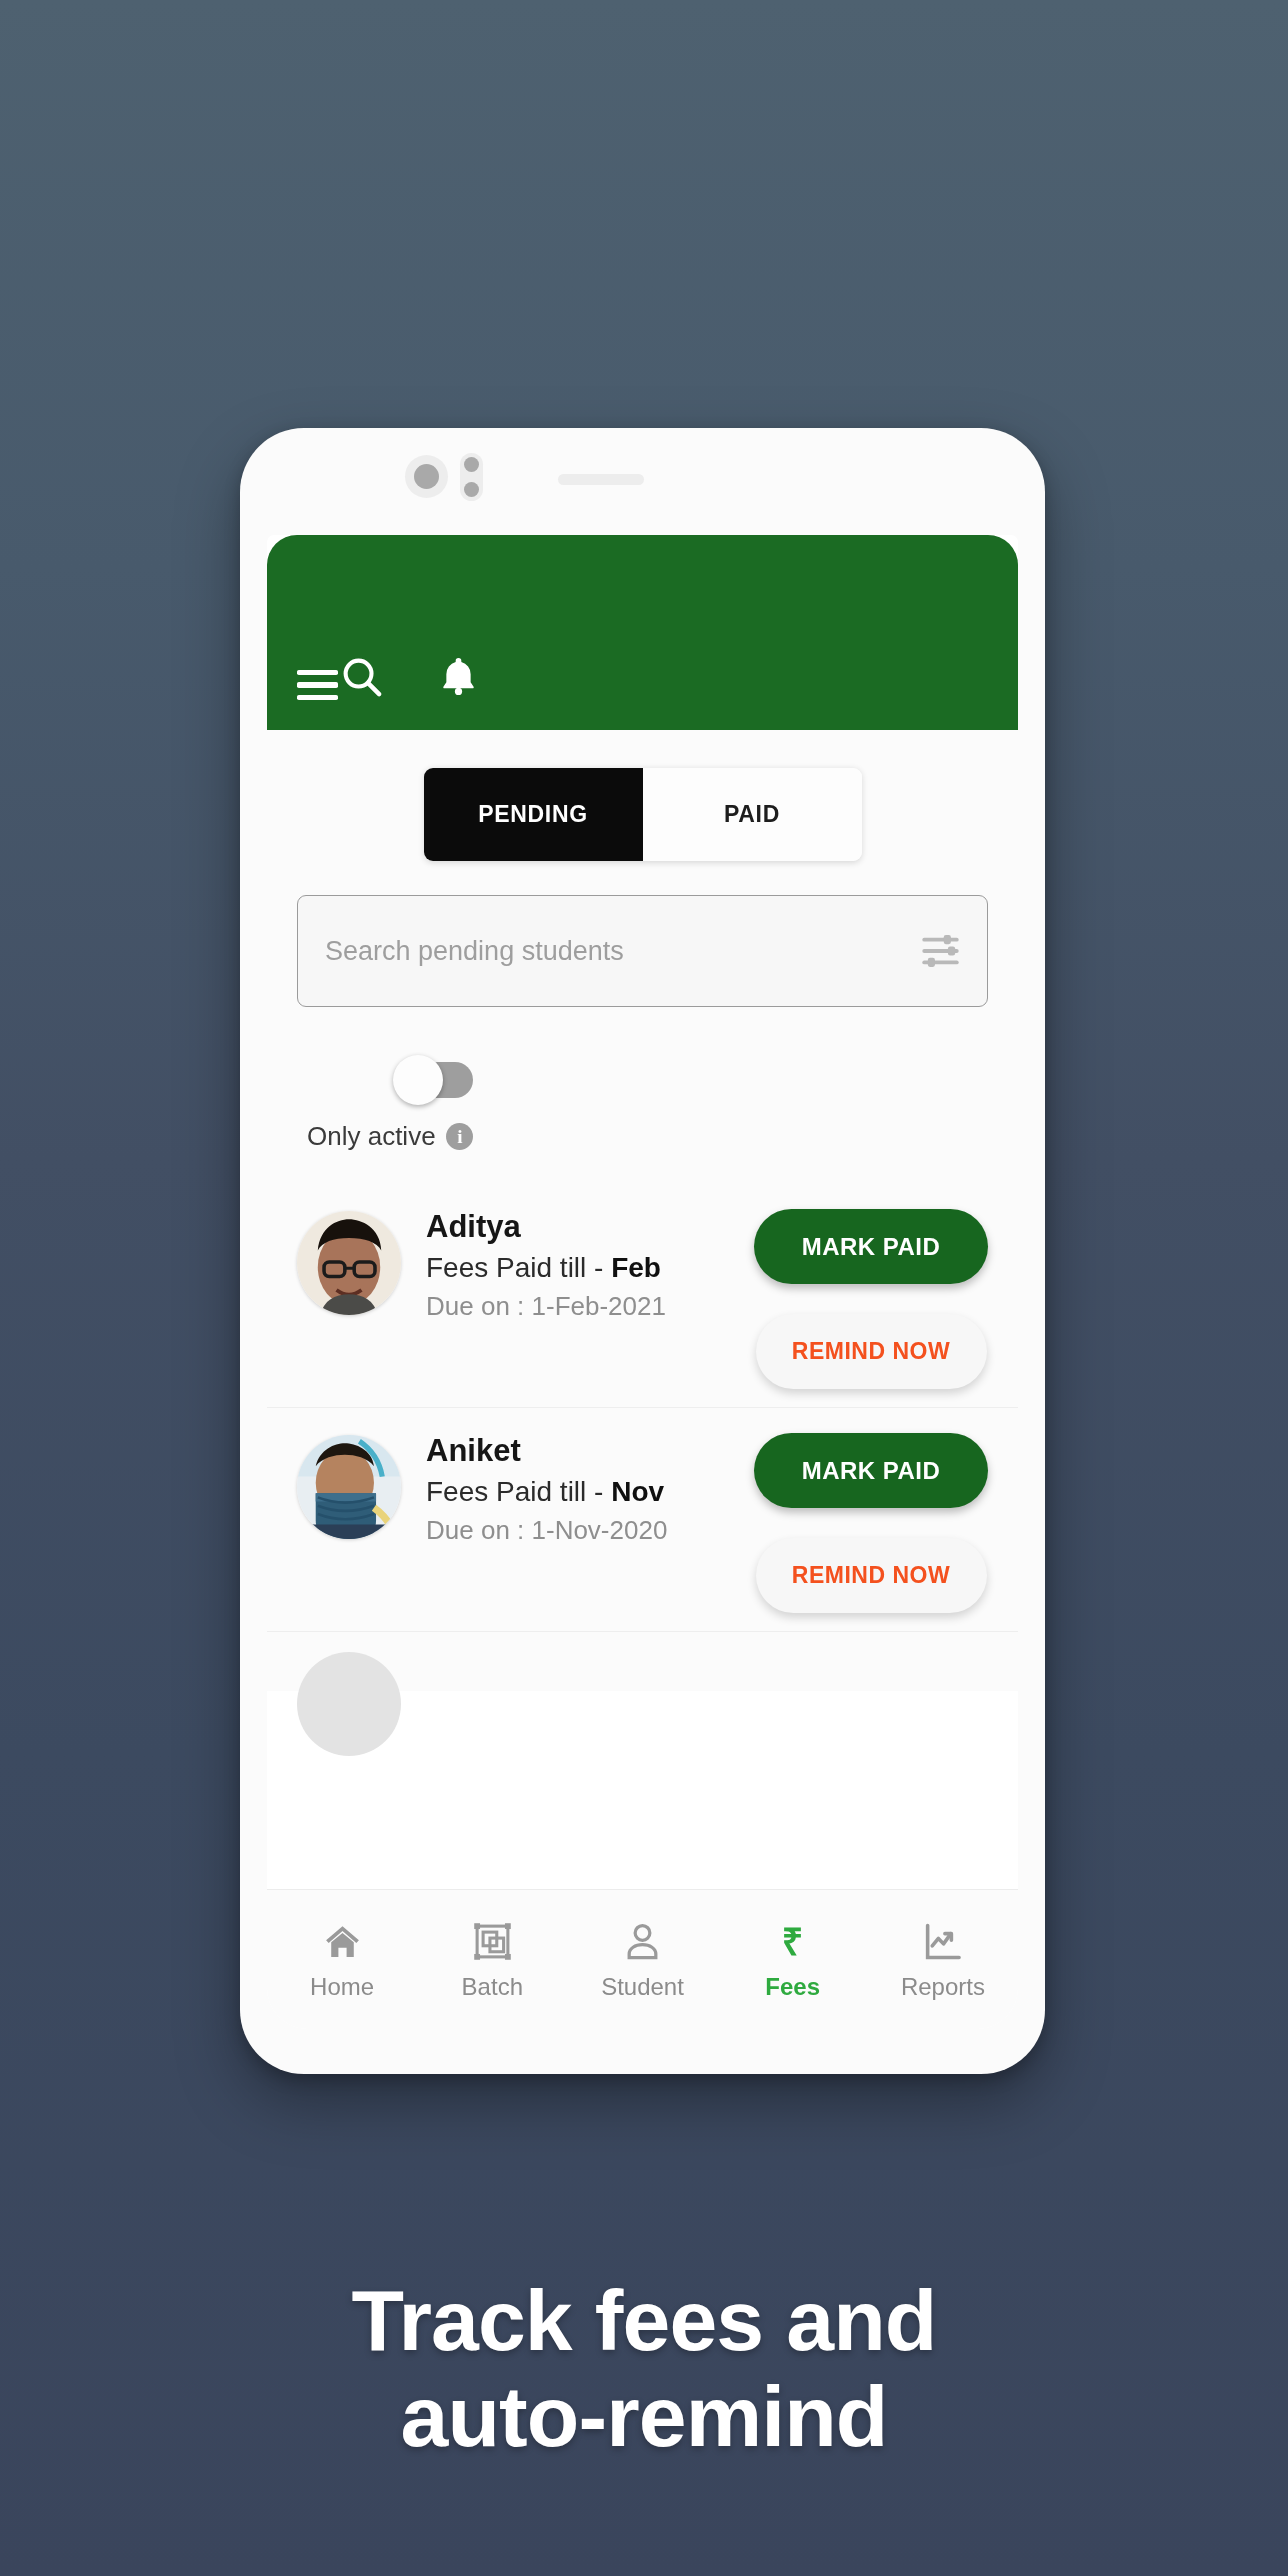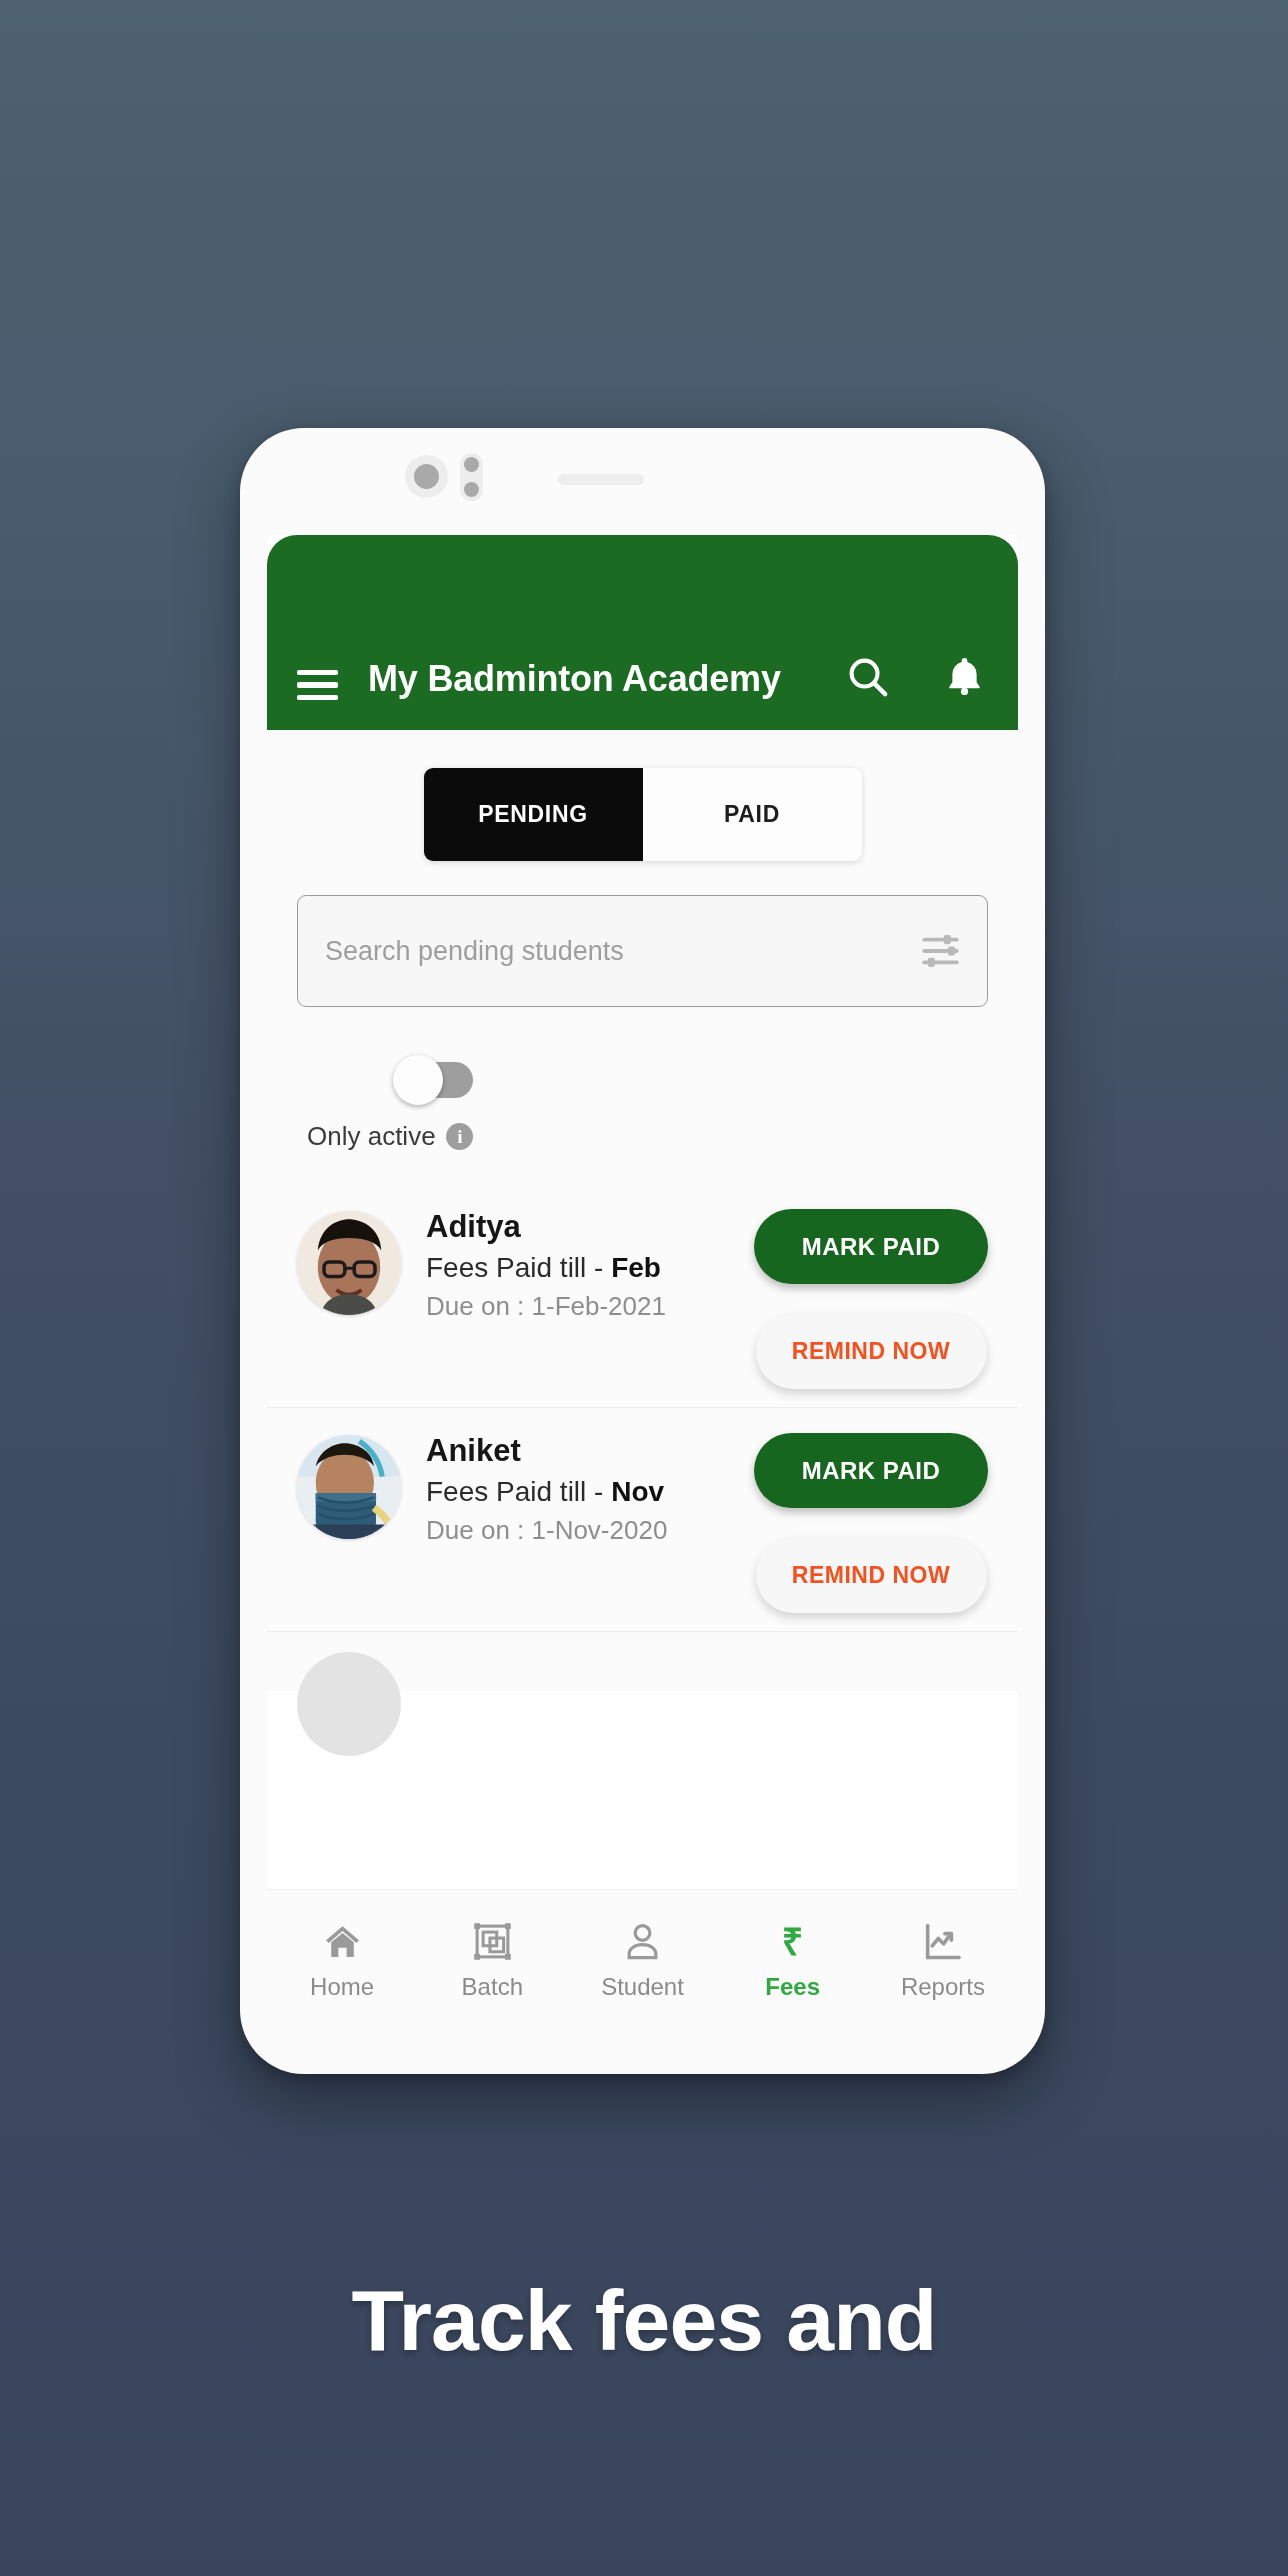--- a/index.html
+++ b/index.html
@@ -294,21 +294,20 @@
   </div>
 
   <div id="phone-screen">
 
     <div id="app-bar">
       <div id="menu-icon">
         <i></i>
           <i></i>
           <i></i>
       </div>
-      <div id="app-title">My Badminton Academy</div>
       <svg class="appbar-icon" id="search-icon" viewBox="0 0 24 24">
         <circle cx="10.5" cy="10.5" r="6.6" fill="none" stroke="#ffffff" stroke-width="2.1"></circle>
         <line x1="15.4" y1="15.4" x2="21" y2="21" stroke="#ffffff" stroke-width="2.3" stroke-linecap="round"></line>
       </svg>
       <svg class="appbar-icon" id="bell-icon" viewBox="0 0 24 24">
         <path d="M12 2.6a1.45 1.45 0 0 1 1.45 1.45v.55A6.3 6.3 0 0 1 18.2 10.8v4.1l1.5 2.3a.55.55 0 0 1-.46.85H4.76a.55.55 0 0 1-.46-.85l1.5-2.3v-4.1A6.3 6.3 0 0 1 10.55 4.6v-.55A1.45 1.45 0 0 1 12 2.6z" fill="#ffffff"></path>
         <circle cx="12" cy="19.6" r="1.85" fill="#ffffff"></circle>
       </svg>
     </div>
 
@@ -463,14 +462,15 @@
         <span class="nav-label">Reports</span>
       </div>
 
     </div>
 
   </div>
 </div>
 
 <div id="caption">
   <div>Track fees and</div>
+  <div>auto-remind</div>
 </div>
 
 
 </body></html>

